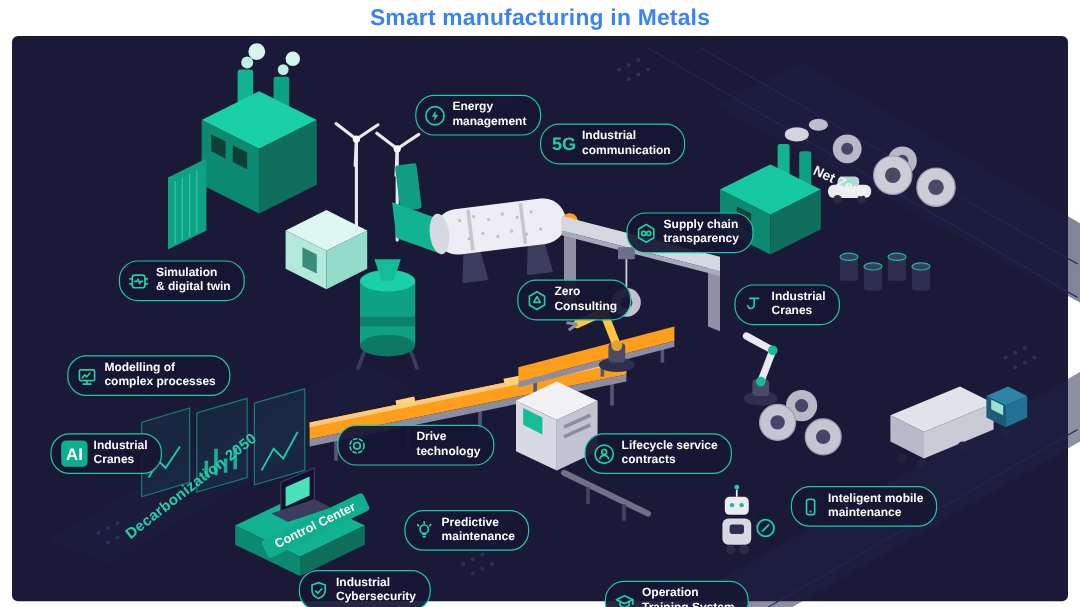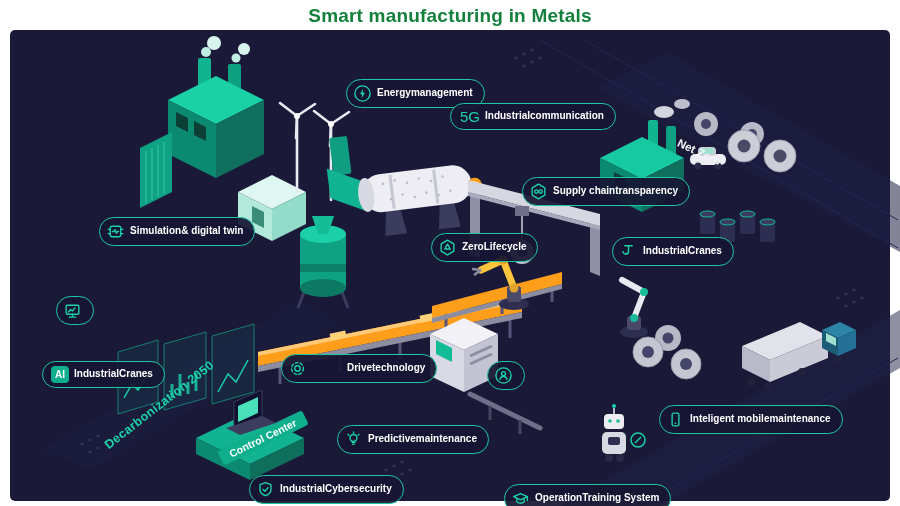--- a/index.html
+++ b/index.html
@@ -1,26 +1,26 @@
 <!DOCTYPE html>
 <html><head>
 <meta charset="utf-8">
 <style>
   html,body{margin:0;padding:0;background:#ffffff;font-family:"Liberation Sans", sans-serif;}
   .stage{position:relative;width:900px;height:506px;overflow:hidden;background:#ffffff;}
   .panel{position:absolute;left:10px;right:10px;top:30px;bottom:5px;background:#1a1a38;border-radius:5px;}
-  .title{position:absolute;top:5px;left:0;width:100%;text-align:center;font-size:19px;font-weight:800;color:#15803d;letter-spacing:.2px;}
+  .title{position:absolute;top:5px;left:0;width:100%;text-align:center;font-size:19px;font-weight:800;color:#3b82f6;letter-spacing:.2px;}
   #scene{position:absolute;left:0;top:0;width:900px;height:506px;pointer-events:none;}
   .pill{position:absolute;display:flex;align-items:center;gap:5px;background:rgba(23,23,52,.93);
         border:1.3px solid #1ec9a2;border-radius:16px;padding:4px 11px 4px 6px;color:#fff;box-sizing:border-box;}
-  .pill-text{display:flex;flex-direction:row;font-size:10px;font-weight:700;line-height:1.22;white-space:nowrap;}
+  .pill-text{display:flex;flex-direction:column;font-size:10px;font-weight:700;line-height:1.22;white-space:nowrap;}
   .pill-icon{width:19px;height:19px;flex:0 0 auto;display:flex;align-items:center;justify-content:center;}
   .pill-icon svg{width:19px;height:19px;}
-  .prefix{color:#1ed2a8;font-size:15px;font-weight:400;padding-left:3px;}
-  .ai-badge{background:#0fae8c;color:#ffffff;font-size:10px;font-weight:800;border-radius:4px;padding:3px 4px;margin-left:2px;}
+  .prefix{color:#1ed2a8;font-size:15px;font-weight:700;padding-left:3px;}
+  .ai-badge{background:#0fae8c;color:#ffffff;font-size:14px;font-weight:800;border-radius:4px;padding:3px 4px;margin-left:2px;}
   .rot-label{position:absolute;font-weight:800;white-space:nowrap;}
   .net-zero{left:676px;top:146px;color:#f2f4f6;font-size:11.5px;transform:rotate(25deg);}
   .decarb{left:92px;top:398px;color:#1ed2a8;font-size:12.5px;transform:rotate(-38deg);letter-spacing:.3px;}
   .control-center{left:216px;top:430px;background:#0fae8c;color:#ffffff;font-size:10.5px;font-weight:800;
                   padding:2px 10px;border-radius:3px;transform:rotate(-26deg);}
 </style>
 </head>
 <body>
 
 <div class="stage">
@@ -333,40 +333,44 @@
       </div>
       <div class="pill" style="left: 431px; top: 233px;">
         <span class="pill-icon">
           <svg viewBox="0 0 18 18">
             <path d="M9 2l6 3.5v7L9 16l-6-3.5v-7z" fill="none" stroke="#1ed2a8" stroke-width="1.3" stroke-linecap="round" stroke-linejoin="round"></path>
             <path d="M9 5.8l2.6 4.6H6.4z" fill="none" stroke="#1ed2a8" stroke-width="1.3" stroke-linecap="round" stroke-linejoin="round"></path>
           </svg>
         </span>
         <span class="pill-text">
           <span class="line">Zero</span>
-          <span class="line">Lifecycle</span>
+          <span class="line">Consulting</span>
         </span>
       </div>
       <div class="pill" style="left: 612px; top: 237px;">
         <span class="pill-icon">
           <svg viewBox="0 0 18 18">
             <path d="M5.5 3.5h7M9 3.5v5a2.6 2.6 0 1 1-5.2 .6" fill="none" stroke="#1ed2a8" stroke-width="1.3" stroke-linecap="round" stroke-linejoin="round"></path>
           </svg>
         </span>
         <span class="pill-text">
           <span class="line">Industrial</span>
           <span class="line">Cranes</span>
         </span>
       </div>
       <div class="pill" style="left: 56px; top: 296px;">
         <span class="pill-icon">
           <svg viewBox="0 0 18 18">
             <rect x="3" y="4" width="12" height="8.5" rx="1" fill="none" stroke="#1ed2a8" stroke-width="1.3" stroke-linecap="round" stroke-linejoin="round"></rect>
             <path d="M9 12.5v2.3M6 15.3h6M5.2 10.4l2-2.4 1.6 1.5 2.6-3" fill="none" stroke="#1ed2a8" stroke-width="1.3" stroke-linecap="round" stroke-linejoin="round"></path>
           </svg>
+        </span>
+        <span class="pill-text">
+          <span class="line">Modelling of</span>
+          <span class="line">complex processes</span>
         </span>
       </div>
       <div class="pill" style="left: 42px; top: 361px;">
         <span class="ai-badge">AI</span>
         <span class="pill-text">
           <span class="line">Industrial</span>
           <span class="line">Cranes</span>
         </span>
       </div>
       <div class="pill" style="left: 281px; top: 354px; gap: 40px;">
@@ -382,20 +386,24 @@
         </span>
       </div>
       <div class="pill" style="left: 487px; top: 361px;">
         <span class="pill-icon">
           <svg viewBox="0 0 18 18">
             <circle cx="9" cy="9" r="7.2" fill="none" stroke="#1ed2a8" stroke-width="1.3" stroke-linecap="round" stroke-linejoin="round"></circle>
             <circle cx="9" cy="7.2" r="1.9" fill="none" stroke="#1ed2a8" stroke-width="1.3" stroke-linecap="round" stroke-linejoin="round"></circle>
             <path d="M5.6 12.6a3.5 3.5 0 0 1 6.8 0" fill="none" stroke="#1ed2a8" stroke-width="1.3" stroke-linecap="round" stroke-linejoin="round"></path>
           </svg>
         </span>
+        <span class="pill-text">
+          <span class="line">Lifecycle service</span>
+          <span class="line">contracts</span>
+        </span>
       </div>
       <div class="pill" style="left: 337px; top: 425px;">
         <span class="pill-icon">
           <svg viewBox="0 0 18 18">
             <circle cx="9" cy="7.6" r="3.3" fill="none" stroke="#1ed2a8" stroke-width="1.3" stroke-linecap="round" stroke-linejoin="round"></circle>
             <path d="M7.7 11.6h2.6M8.1 13.4h1.8M9 1.8v1.2M3.8 4l.9.9M14.2 4l-.9.9" fill="none" stroke="#1ed2a8" stroke-width="1.3" stroke-linecap="round" stroke-linejoin="round"></path>
           </svg>
         </span>
         <span class="pill-text">
           <span class="line">Predictive</span>

